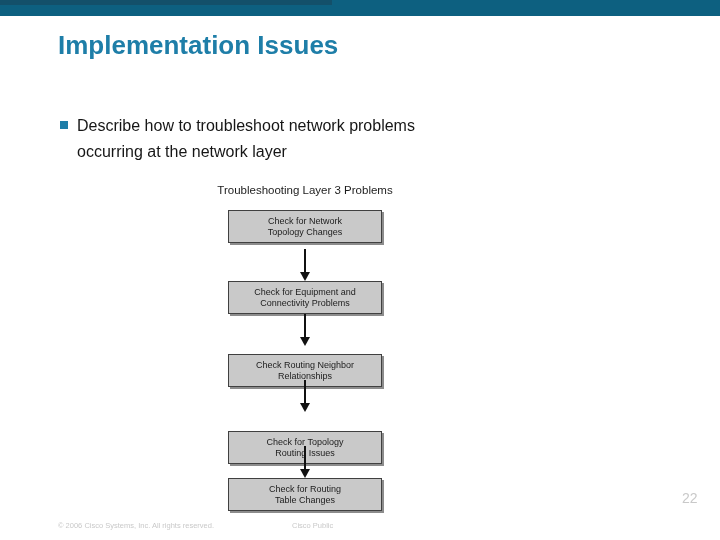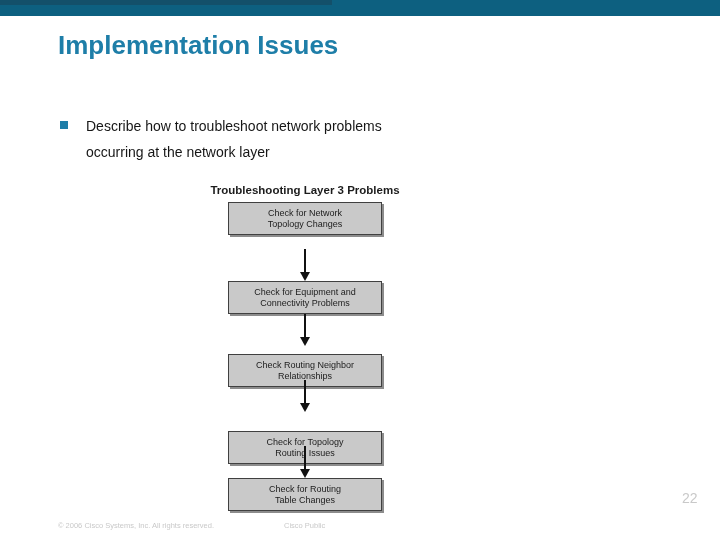--- a/index.html
+++ b/index.html
@@ -43,53 +43,53 @@
     display: flex;
     align-items: flex-start;
   }
   .bullet-marker {
     flex: 0 0 auto;
     width: 8px; height: 8px;
     margin-top: 8px;
     background: #1e7ea8;
   }
   .bullet-text {
-    margin-left: 18px;
+    margin-left: 9px;
     color: #161616;
-    font-size: 14px;
+    font-size: 16px;
     line-height: 26px;
   }
   
   .diagram-title {
     position: absolute;
     left: 155px; top: 184px;
     width: 300px;
     text-align: center;
     color: #1c1c1c;
     font-size: 11.5px;
-    font-weight: bold;
+    font-weight: normal;
   }
   .flowbox {
     position: absolute;
     left: 228px;
     width: 154px;
     height: 33px;
     background: #c9c9c9;
     border: 1px solid #404040;
     box-shadow: 2px 2px 0 #8c8c8c;
     box-sizing: border-box;
     display: flex;
     flex-direction: column;
     justify-content: center;
     text-align: center;
     color: #1c1c1c;
     font-size: 9px;
     line-height: 11px;
   }
-  .flowbox.b1 { top: 202px; }
+  .flowbox.b1 { top: 210px; }
   .flowbox.b2 { top: 281px; }
   .flowbox.b3 { top: 354px; }
   .flowbox.b4 { top: 412px; margin-top: 19px; }
   .flowbox.b5 { top: 478px; }
   .arrow {
     position: absolute;
     left: 298px;
     width: 14px;
   }
   .arrow.a1 { top: 249px; }
@@ -98,21 +98,21 @@
   .arrow.a4 { top: 446px; }
   
   .footer-copyright {
     position: absolute;
     left: 58px; top: 521px;
     color: #c9c9c9;
     font-size: 7.5px;
   }
   .footer-class {
     position: absolute;
-    left: 284px; top: 521px;
+    left: 292px; top: 521px;
     color: #c9c9c9;
     font-size: 7.5px;
   }
   .footer-page {
     position: absolute;
     left: 682px; top: 490px;
     color: #c9c9c9;
     font-size: 14px;
   }
 </style>

